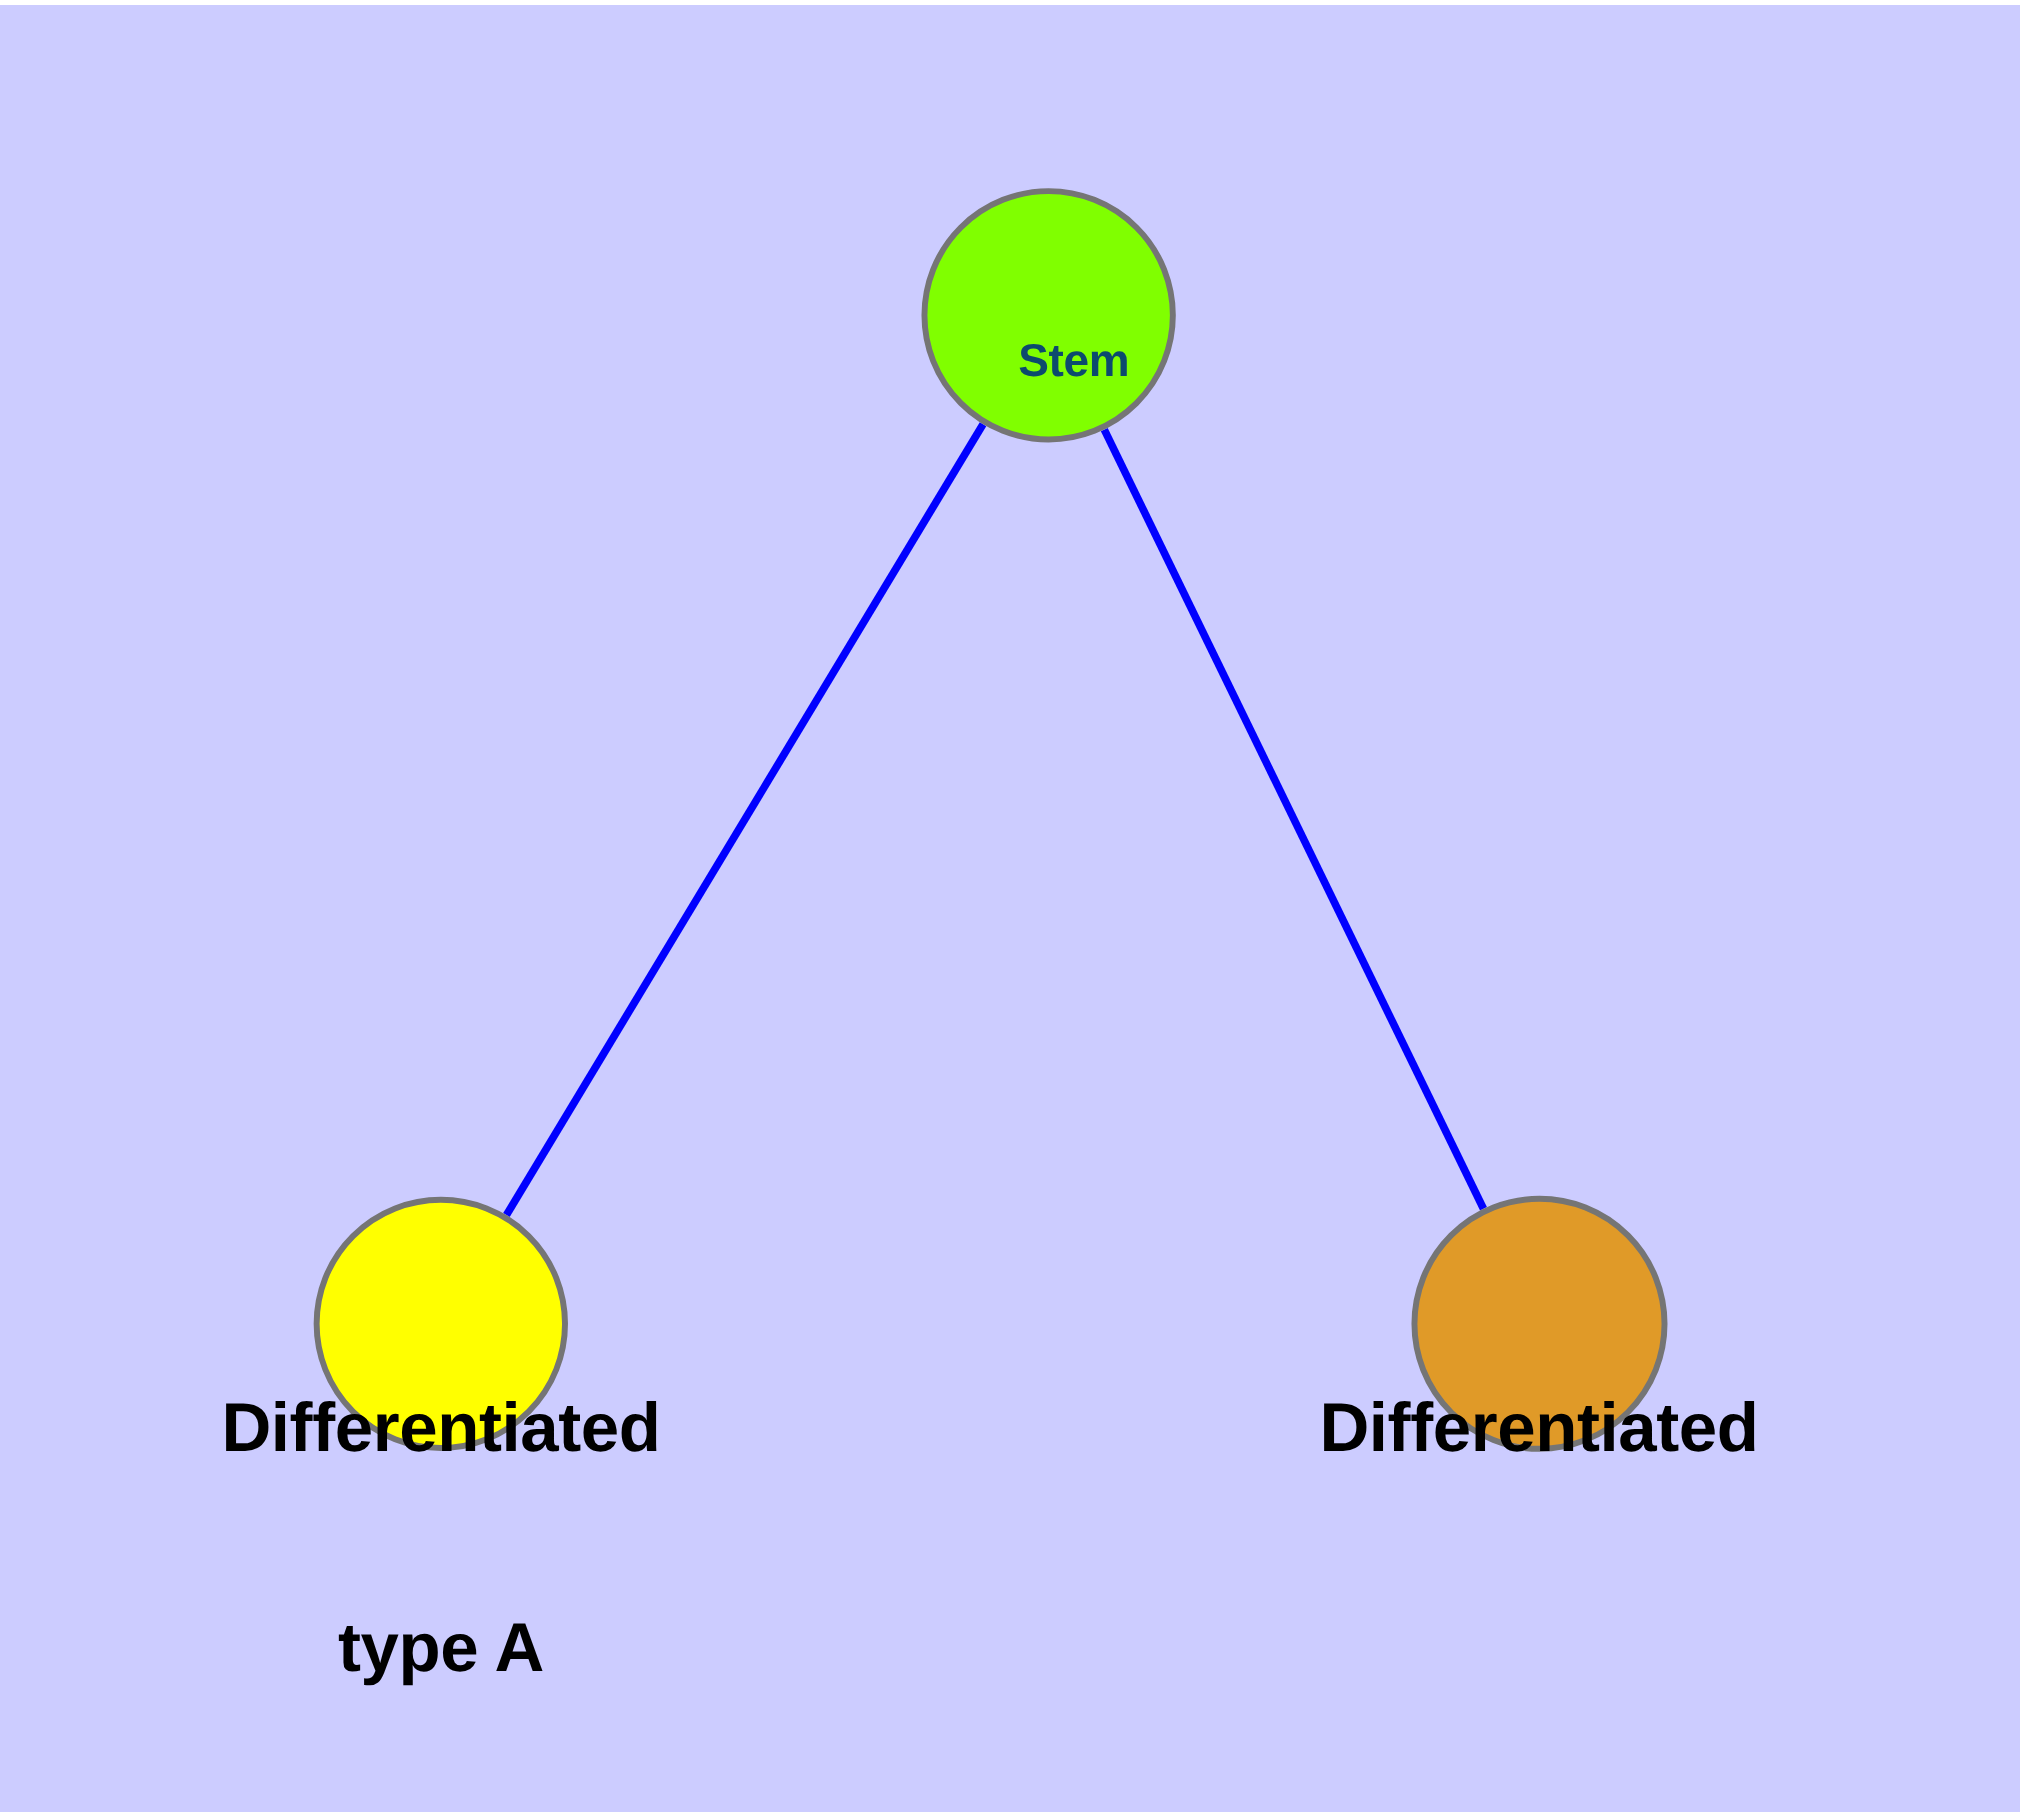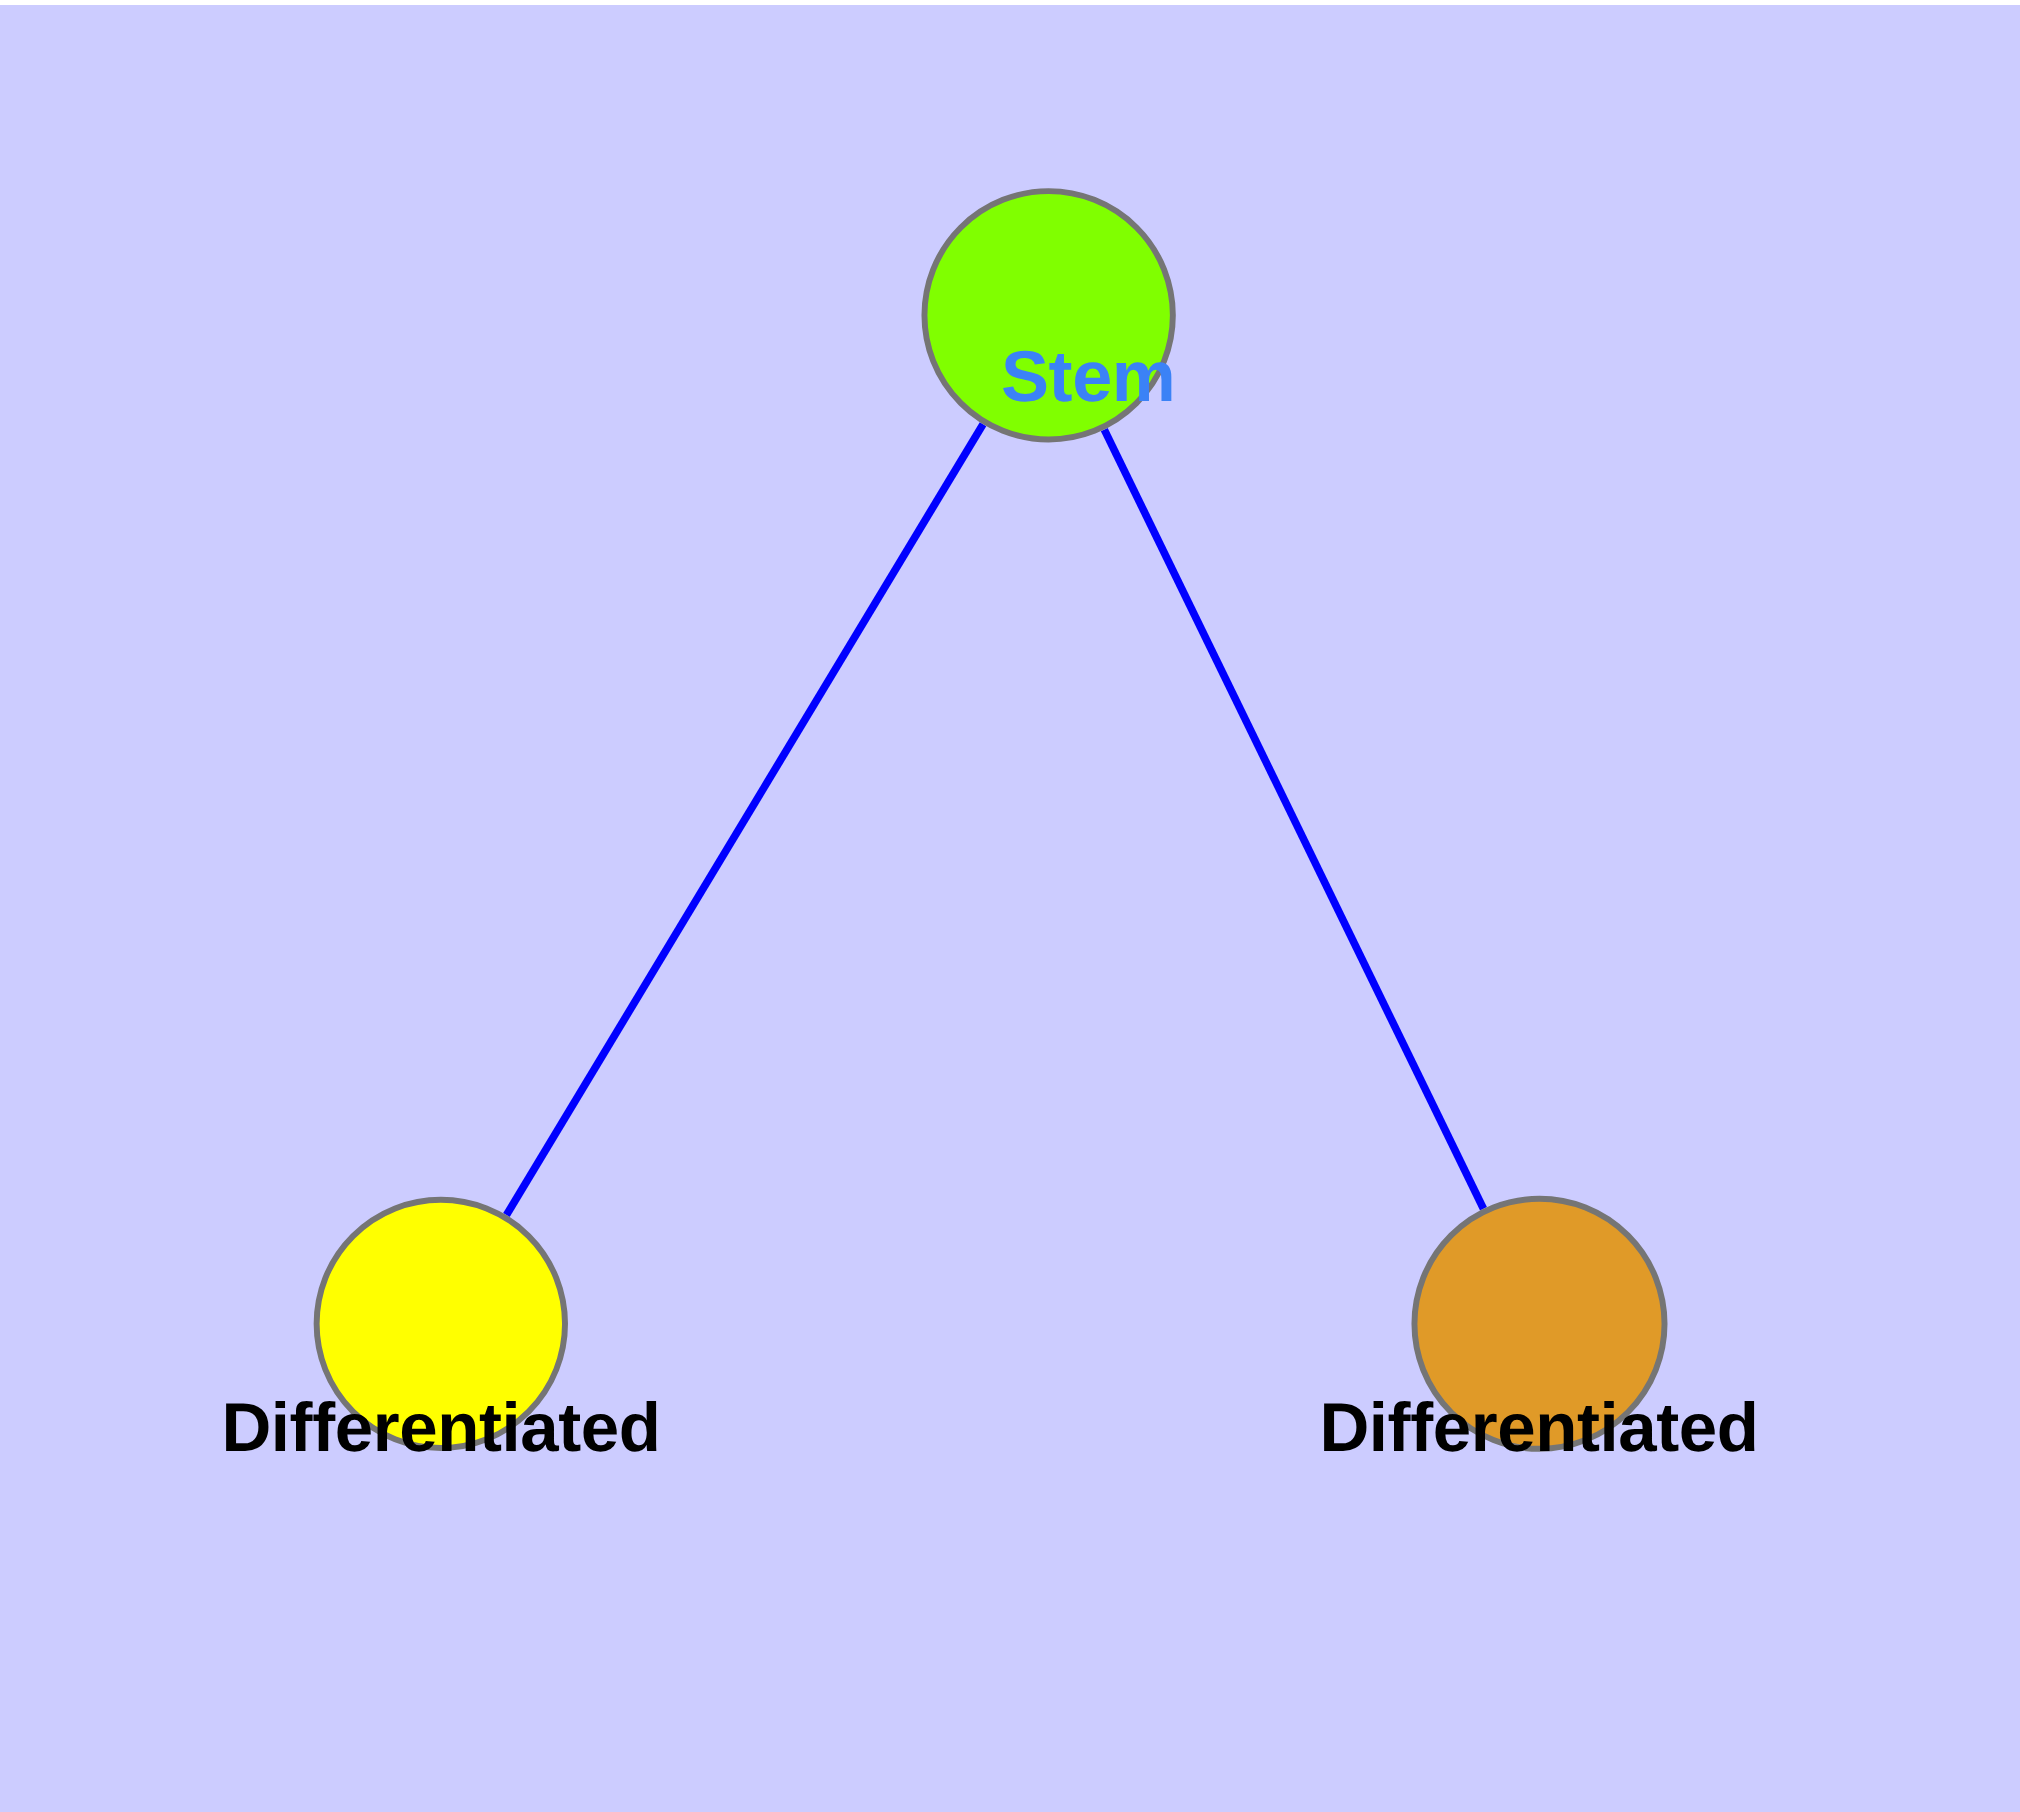--- a/index.html
+++ b/index.html
@@ -65,26 +65,27 @@
 
     <g>
       <circle cx="1237" cy="372" r="146.5" fill="#80ff00" stroke="#757575" stroke-width="7"></circle>
 
       <circle cx="520" cy="1562" r="146.5" fill="#ffff00" stroke="#757575" stroke-width="7"></circle>
 
       <circle cx="1816" cy="1562" r="147.5" fill="#e09a28" stroke="#757575" stroke-width="7"></circle>
     </g>
   </svg>
 
-  <div class="node-label label-root" style="left: 625px; top: 263px; width: 848px; font-size: 72px; color: #3b82f6;">
+  <div class="node-label label-root" style="left: 625px; top: 287px; width: 848px; font-size: 46px; color: #0c4a6e;">
     <span>Stem</span>
   </div>
 
   <div class="node-label label-leaf" style="left: 17px; top: 1245px; width: 848px; font-size: 69px; color: rgb(0, 0, 0);">
     <div>Differentiated</div>
+    <div>type A</div>
   </div>
 
   <div class="node-label label-leaf" style="left: 1115px; top: 1245px; width: 848px; font-size: 69px; color: rgb(0, 0, 0);">
     <div>Differentiated</div>
   </div>
 
 </div>
 
 
 </body></html>

